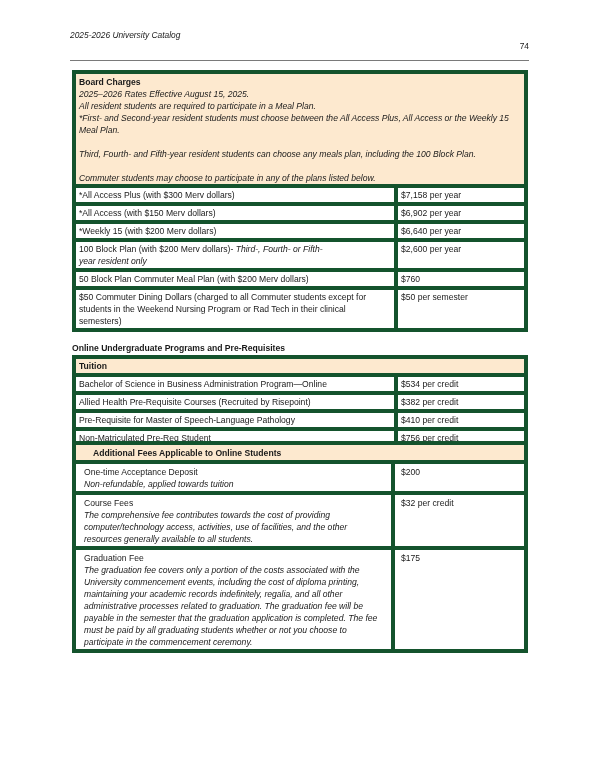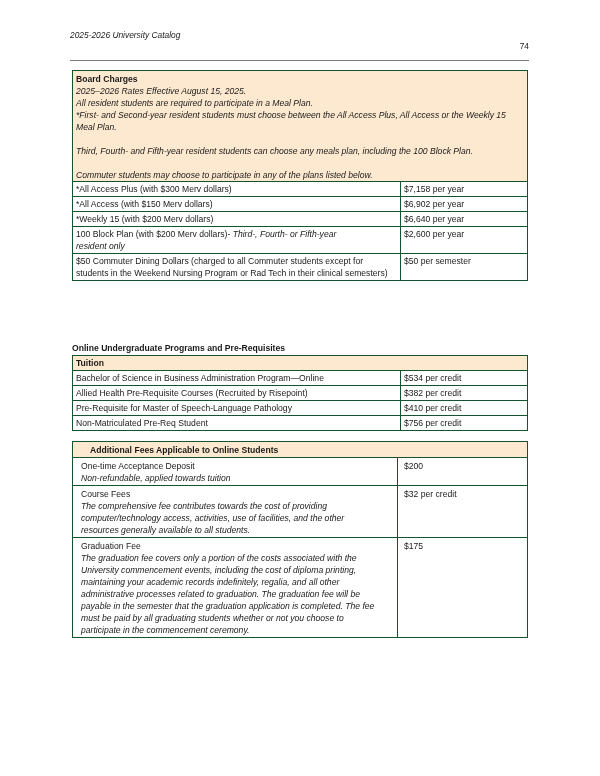--- a/index.html
+++ b/index.html
@@ -13,21 +13,21 @@
   }
   .header .page-num { position: absolute; right: 0; top: 11px; font-style: normal; }
   .header-rule {
     position: absolute; left: 70px; top: 60px; width: 459px; height: 0;
     border-top: 1px solid #7a7a7a;
   }
   table {
     position: absolute; left: 72px; width: 456px; border-collapse: collapse;
     font-size: 8.6px; line-height: 12px;
   }
-  td { border: 1px solid #14532d; padding: 1px 3px; vertical-align: top; }
+  td { border: 4px solid #14532d; padding: 1px 3px; vertical-align: top; }
   td.price { width: 120px; }
   .peach { background: #fde9cf; }
   .bold { font-weight: bold; }
   .ital { font-style: italic; }
   .blank { height: 12px; }
   #t-board { top: 70px; }
   #t-board td.intro { padding: 2px 3px 0 3px; }
   .section-title {
     position: absolute; left: 72px; top: 343px; font-size: 8.6px; font-weight: bold;
   }
@@ -68,20 +68,24 @@
     <td>*All Access (with $150 Merv dollars)</td>
     <td class="price">$6,902 per year</td>
   </tr>
   <tr>
     <td>*Weekly 15 (with $200 Merv dollars)</td>
     <td class="price">$6,640 per year</td>
   </tr>
   <tr>
     <td style="padding-right:60px"><span>100 Block Plan (with $200 Merv dollars)- </span><span class="ital">Third-, Fourth- or Fifth-year resident only</span></td>
     <td class="price">$2,600 per year</td>
+  </tr>
+  <tr>
+    <td>50 Block Plan Commuter Meal Plan (with $200 Merv dollars)</td>
+    <td class="price">$760</td>
   </tr>
   <tr>
     <td style="padding-right:10px">$50 Commuter Dining Dollars (charged to all Commuter students except for students in the Weekend Nursing Program or Rad Tech in their clinical semesters)</td>
     <td class="price">$50 per semester</td>
   </tr>
 </tbody>
   </table>
 
 <div class="section-title">Online Undergraduate Programs and Pre-Requisites</div>
 

